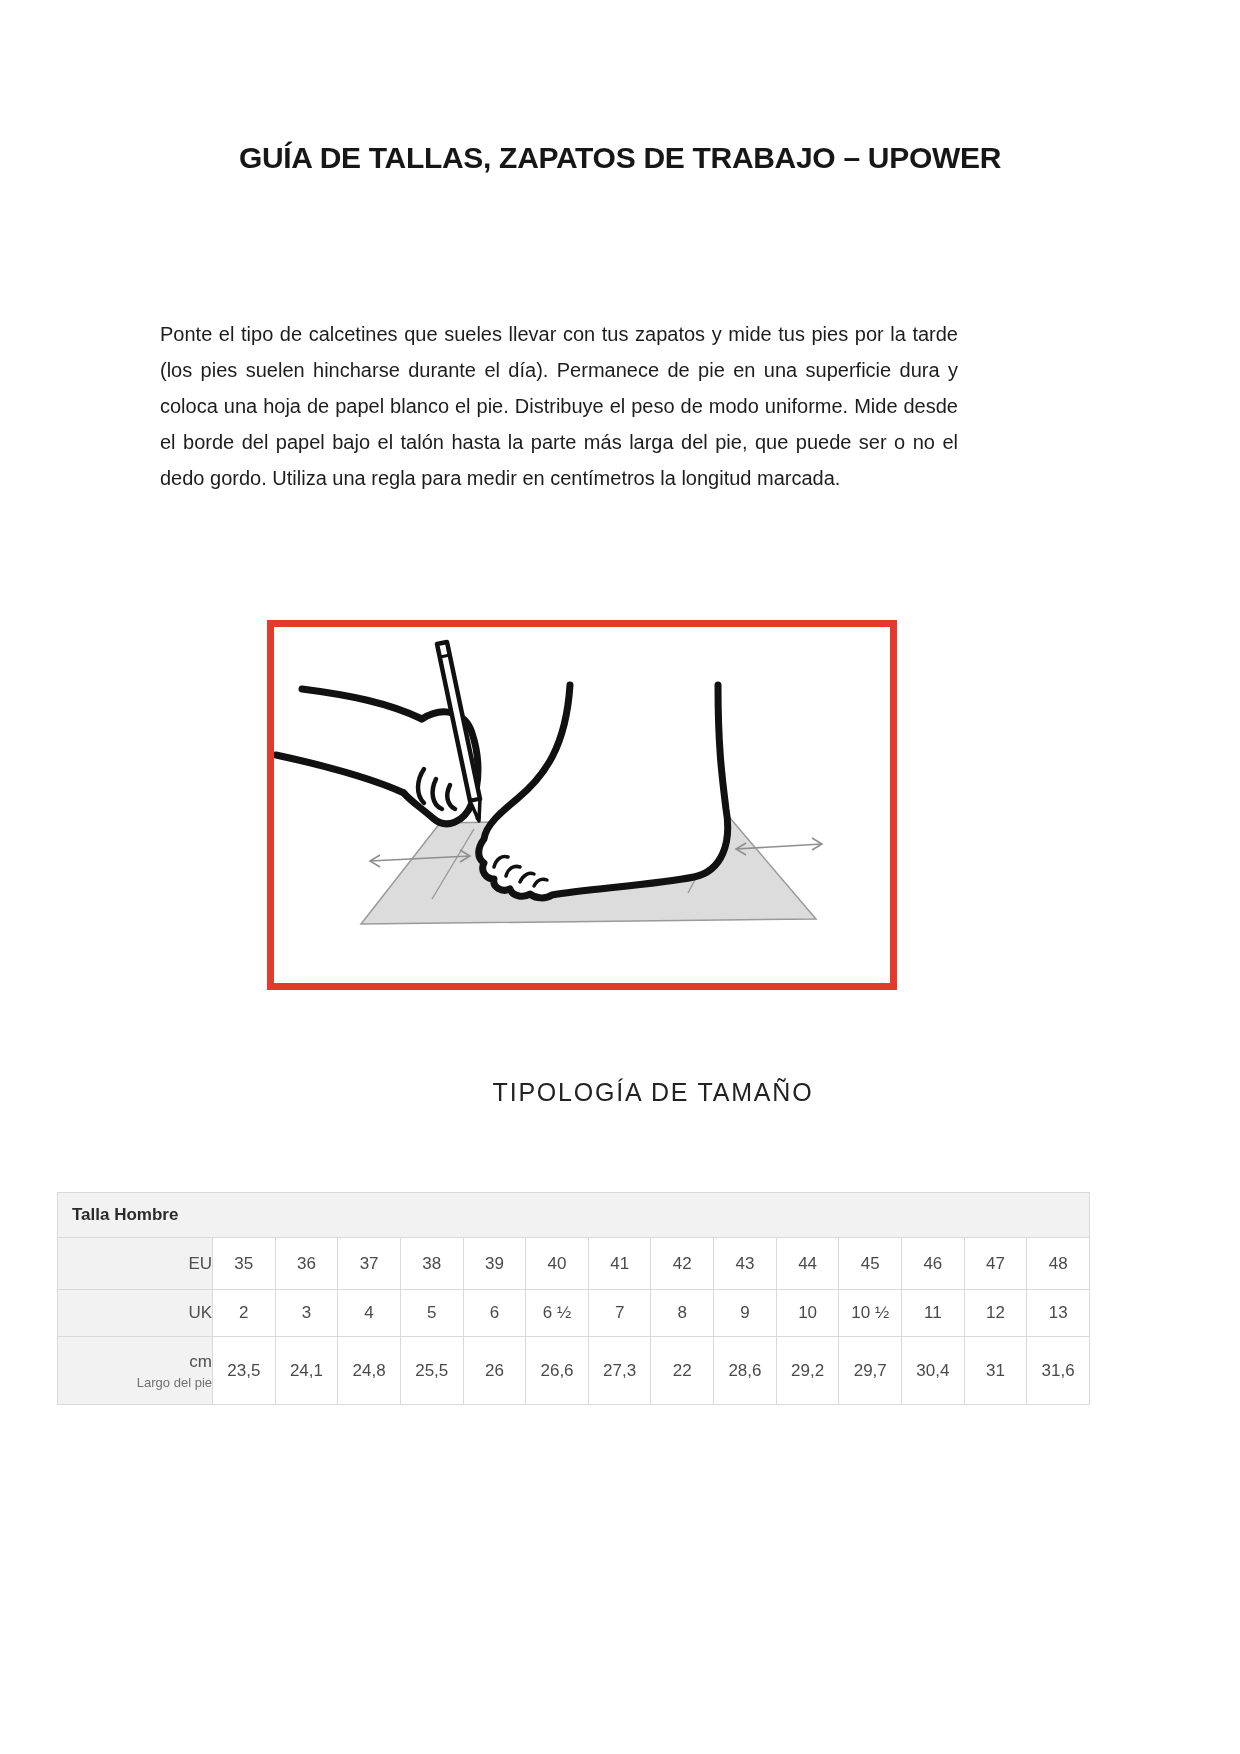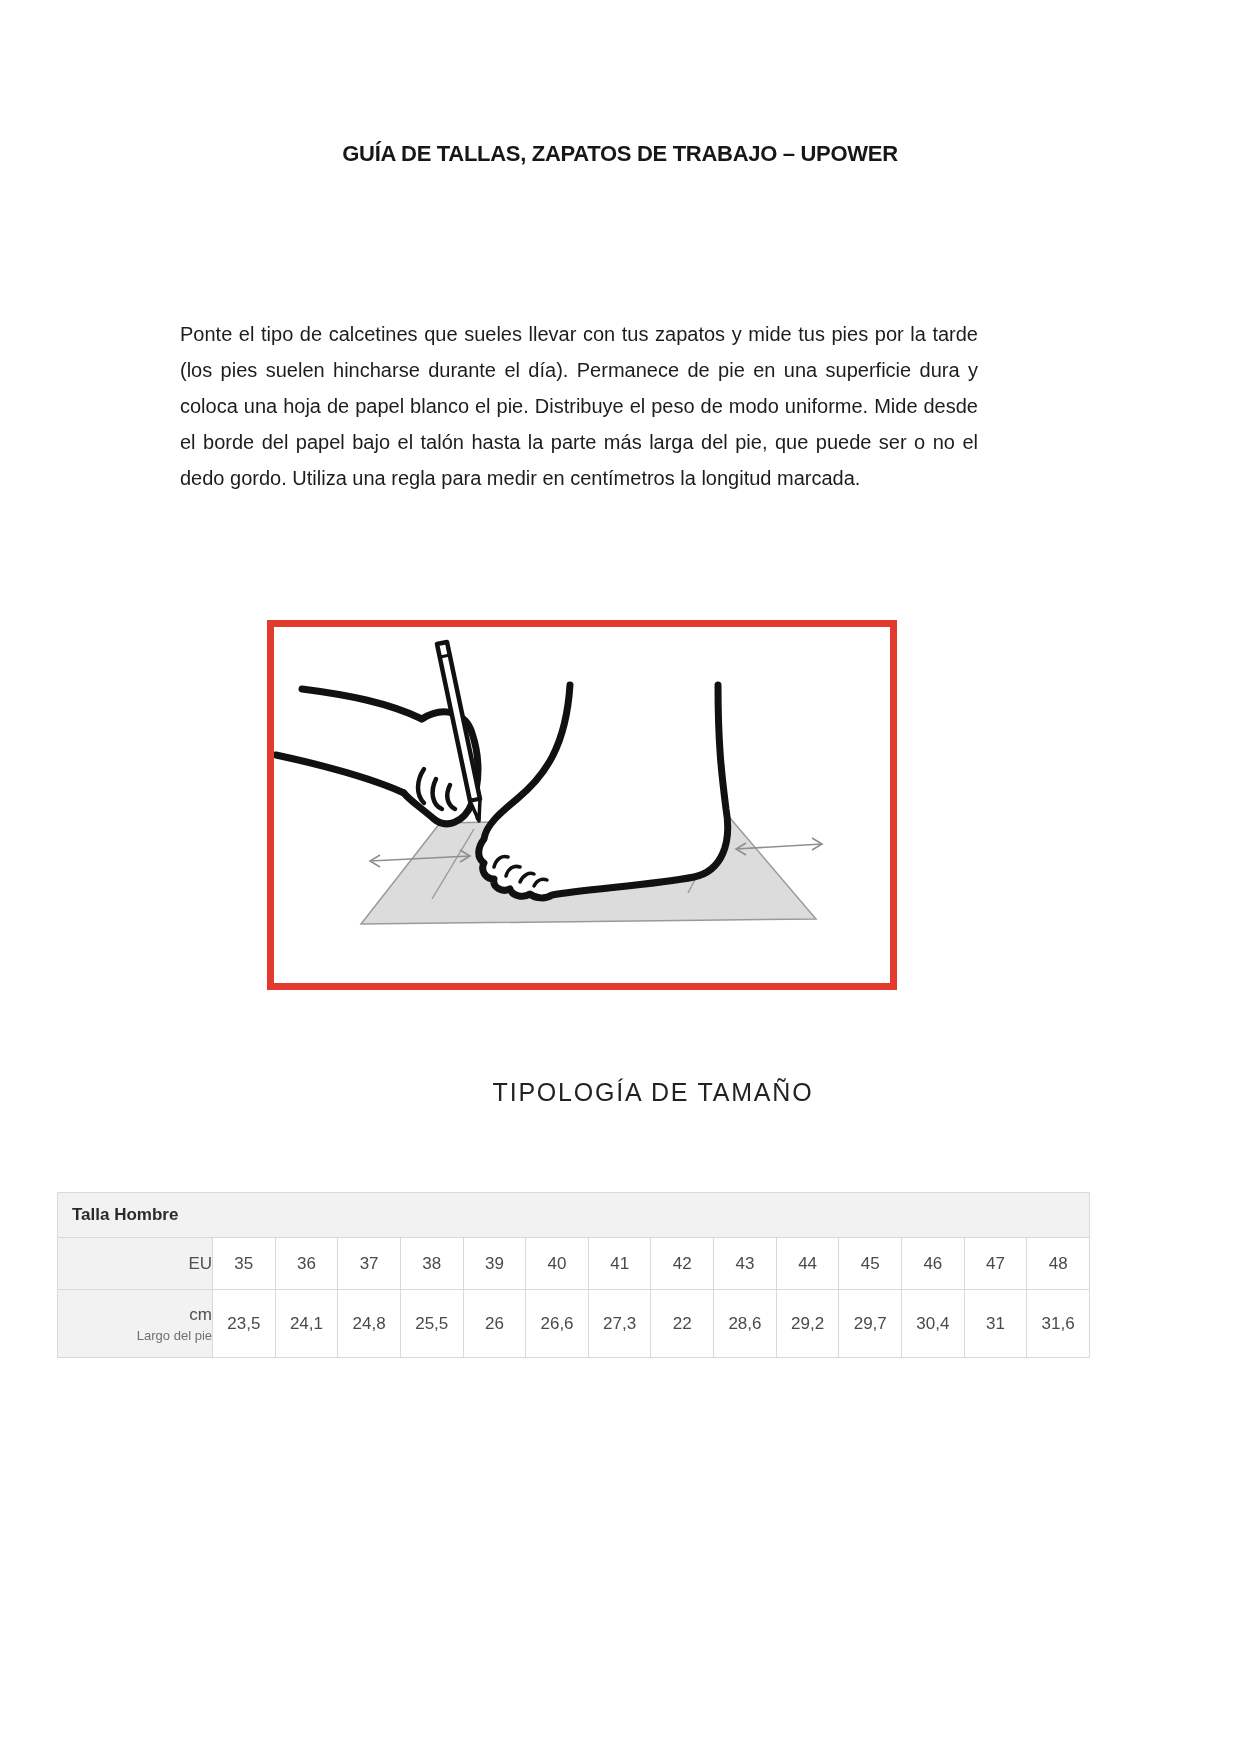--- a/index.html
+++ b/index.html
@@ -8,37 +8,36 @@
     position:relative;
     width:1240px; height:1754px;
     background:#ffffff;
     font-family:"Liberation Sans", sans-serif;
     color:#1c1c1c;
     overflow:hidden;
   }
   .doc-title {
     position:absolute; top:141px; left:0; width:100%;
     text-align:center;
-    font-size:22px; font-weight:700; letter-spacing:-0.3px;
+    font-size:30px; font-weight:700; letter-spacing:-0.3px;
     color:#171717;
   }
   .section-heading {
     position:absolute; left:0; width:100%;
     text-align:center;
     font-size:25px; font-weight:400; letter-spacing:1.8px;
     color:#222222;
   }
   .heading-how { top:252px; }
   .heading-sizes { top:1078px;margin-left:33px; }
   .intro-paragraph {
     position:absolute; top:316px; left:160px; width:798px;
     font-size:20px; line-height:36px;
     text-align:justify;
     color:#1d1d1d;
-    margin-left:20px;
   }
   .figure-box {
     position:absolute; top:620px; left:267px;
     width:630px; height:370px;
     border:7px solid #e23b2e;
     background:#ffffff;
     display:flex; align-items:center; justify-content:center;
   }
   .figure-box svg { display:block; width:616px; height:356px; }
 
@@ -182,20 +181,39 @@
             <td>40</td>
             <td>41</td>
             <td>42</td>
             <td>43</td>
             <td>44</td>
             <td>45</td>
             <td>46</td>
             <td>47</td>
             <td>48</td>
           </tr>
+          <tr class="row-uk">
+            <td class="row-label">
+              <div class="label-main">UK</div>
+            </td>
+            <td>2</td>
+            <td>3</td>
+            <td>4</td>
+            <td>5</td>
+            <td>6</td>
+            <td>6 ½</td>
+            <td>7</td>
+            <td>8</td>
+            <td>9</td>
+            <td>10</td>
+            <td>10 ½</td>
+            <td>11</td>
+            <td>12</td>
+            <td>13</td>
+          </tr>
           <tr class="row-cm">
             <td class="row-label">
               <div class="label-main">cm</div>
               <div class="label-sub">Largo del pie</div>
             </td>
             <td>23,5</td>
             <td>24,1</td>
             <td>24,8</td>
             <td>25,5</td>
             <td>26</td>

